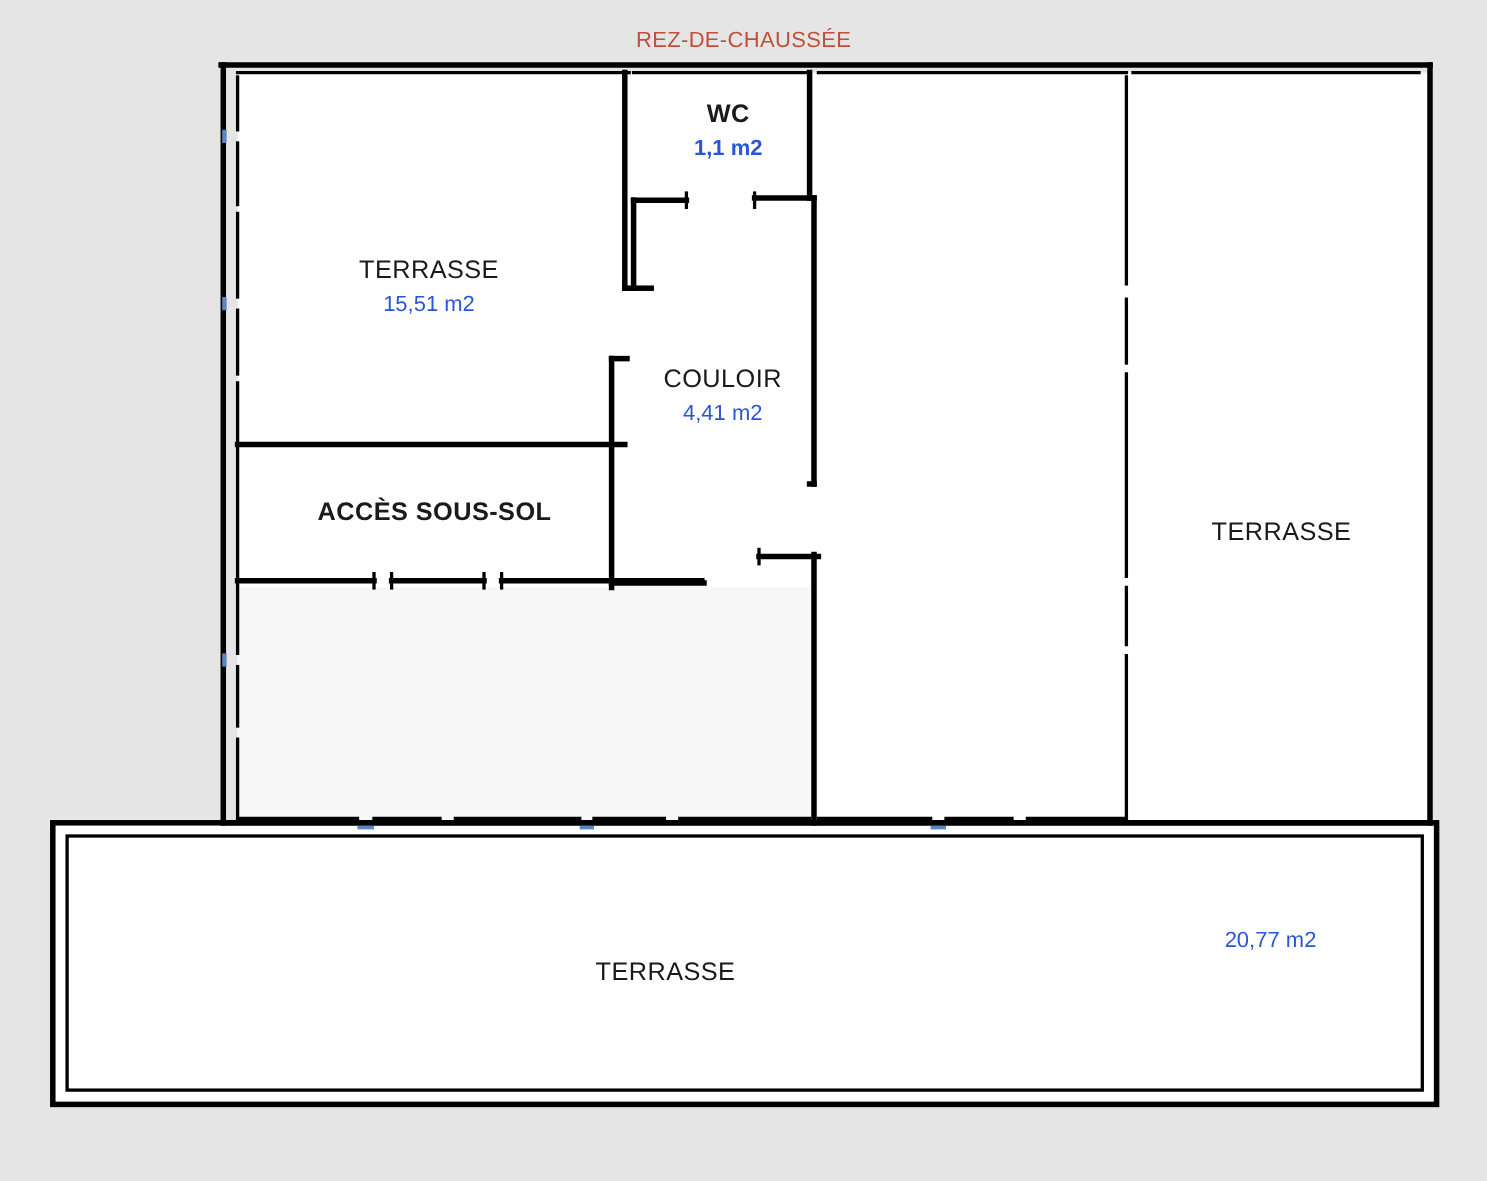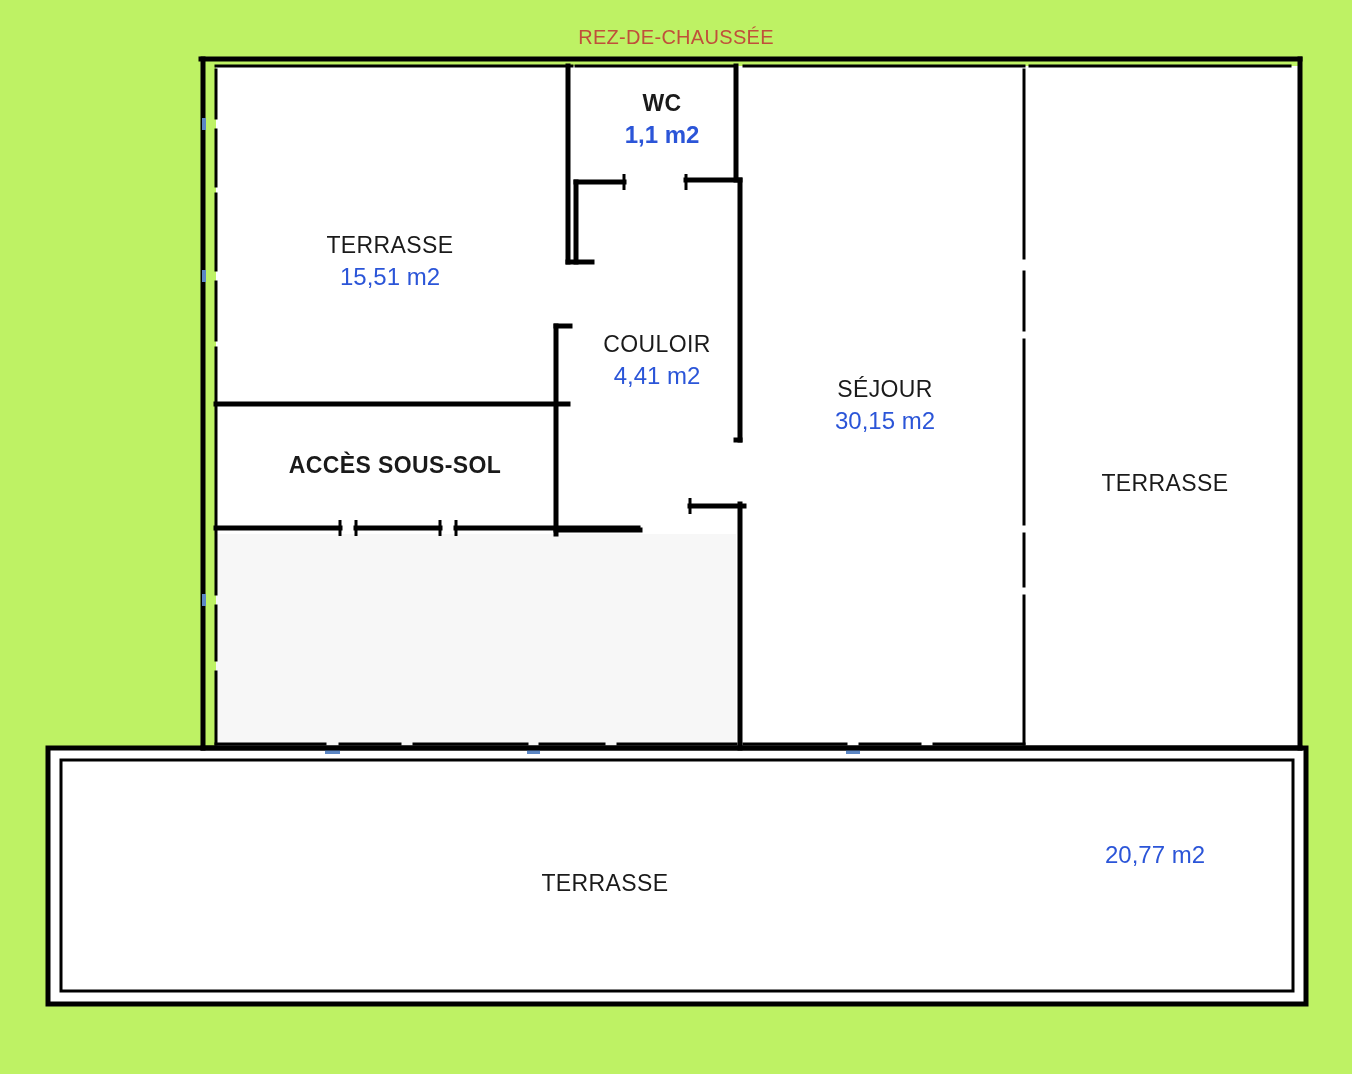--- a/index.html
+++ b/index.html
@@ -8,21 +8,21 @@
     background: #ffffff;
   }
   body {
     font-family: "Liberation Sans", sans-serif;
   }
   #plan-wrap {
     position: relative;
     width: 1352px;
     height: 1074px;
     overflow: hidden;
-    background: #bef264;
+    background: #e5e5e5;
   }
   #plan-svg {
     position: absolute;
     left: 0;
     top: 0;
   }
   .plan-title {
     position: absolute;
     left: 0;
     top: 26px;
@@ -38,21 +38,21 @@
     transform: translateX(-50%);
     white-space: nowrap;
   }
   .room-name {
     font-size: 23px;
     color: #1a1a1a;
     letter-spacing: 0.4px;
     line-height: 30px;
   }
   .room-area {
-    font-size: 24px;
+    font-size: 20px;
     color: #2b55d8;
     line-height: 30px;
     margin-top: 2px;
   }
 </style>
 </head>
 <body>
 
 <div id="plan-wrap">
 
@@ -170,24 +170,20 @@
   <div class="room-label" style="left:390px; top:230px;">
     <div class="room-name">TERRASSE</div>
     <div class="room-area">15,51 m2</div>
   </div>
 
   <div class="room-label" style="left:657px; top:329px;">
     <div class="room-name">COULOIR</div>
     <div class="room-area">4,41 m2</div>
   </div>
 
-  <div class="room-label" style="left:885px; top:374px;">
-    <div class="room-name">SÉJOUR</div>
-    <div class="room-area">30,15 m2</div>
-  </div>
 
   <div class="room-label" style="left:395px; top:450px;font-weight:bold;">
     <div class="room-name">ACCÈS SOUS-SOL</div>
     <div class="room-area"></div>
   </div>
 
   <div class="room-label" style="left:1165px; top:468px;">
     <div class="room-name">TERRASSE</div>
     <div class="room-area"></div>
   </div>

